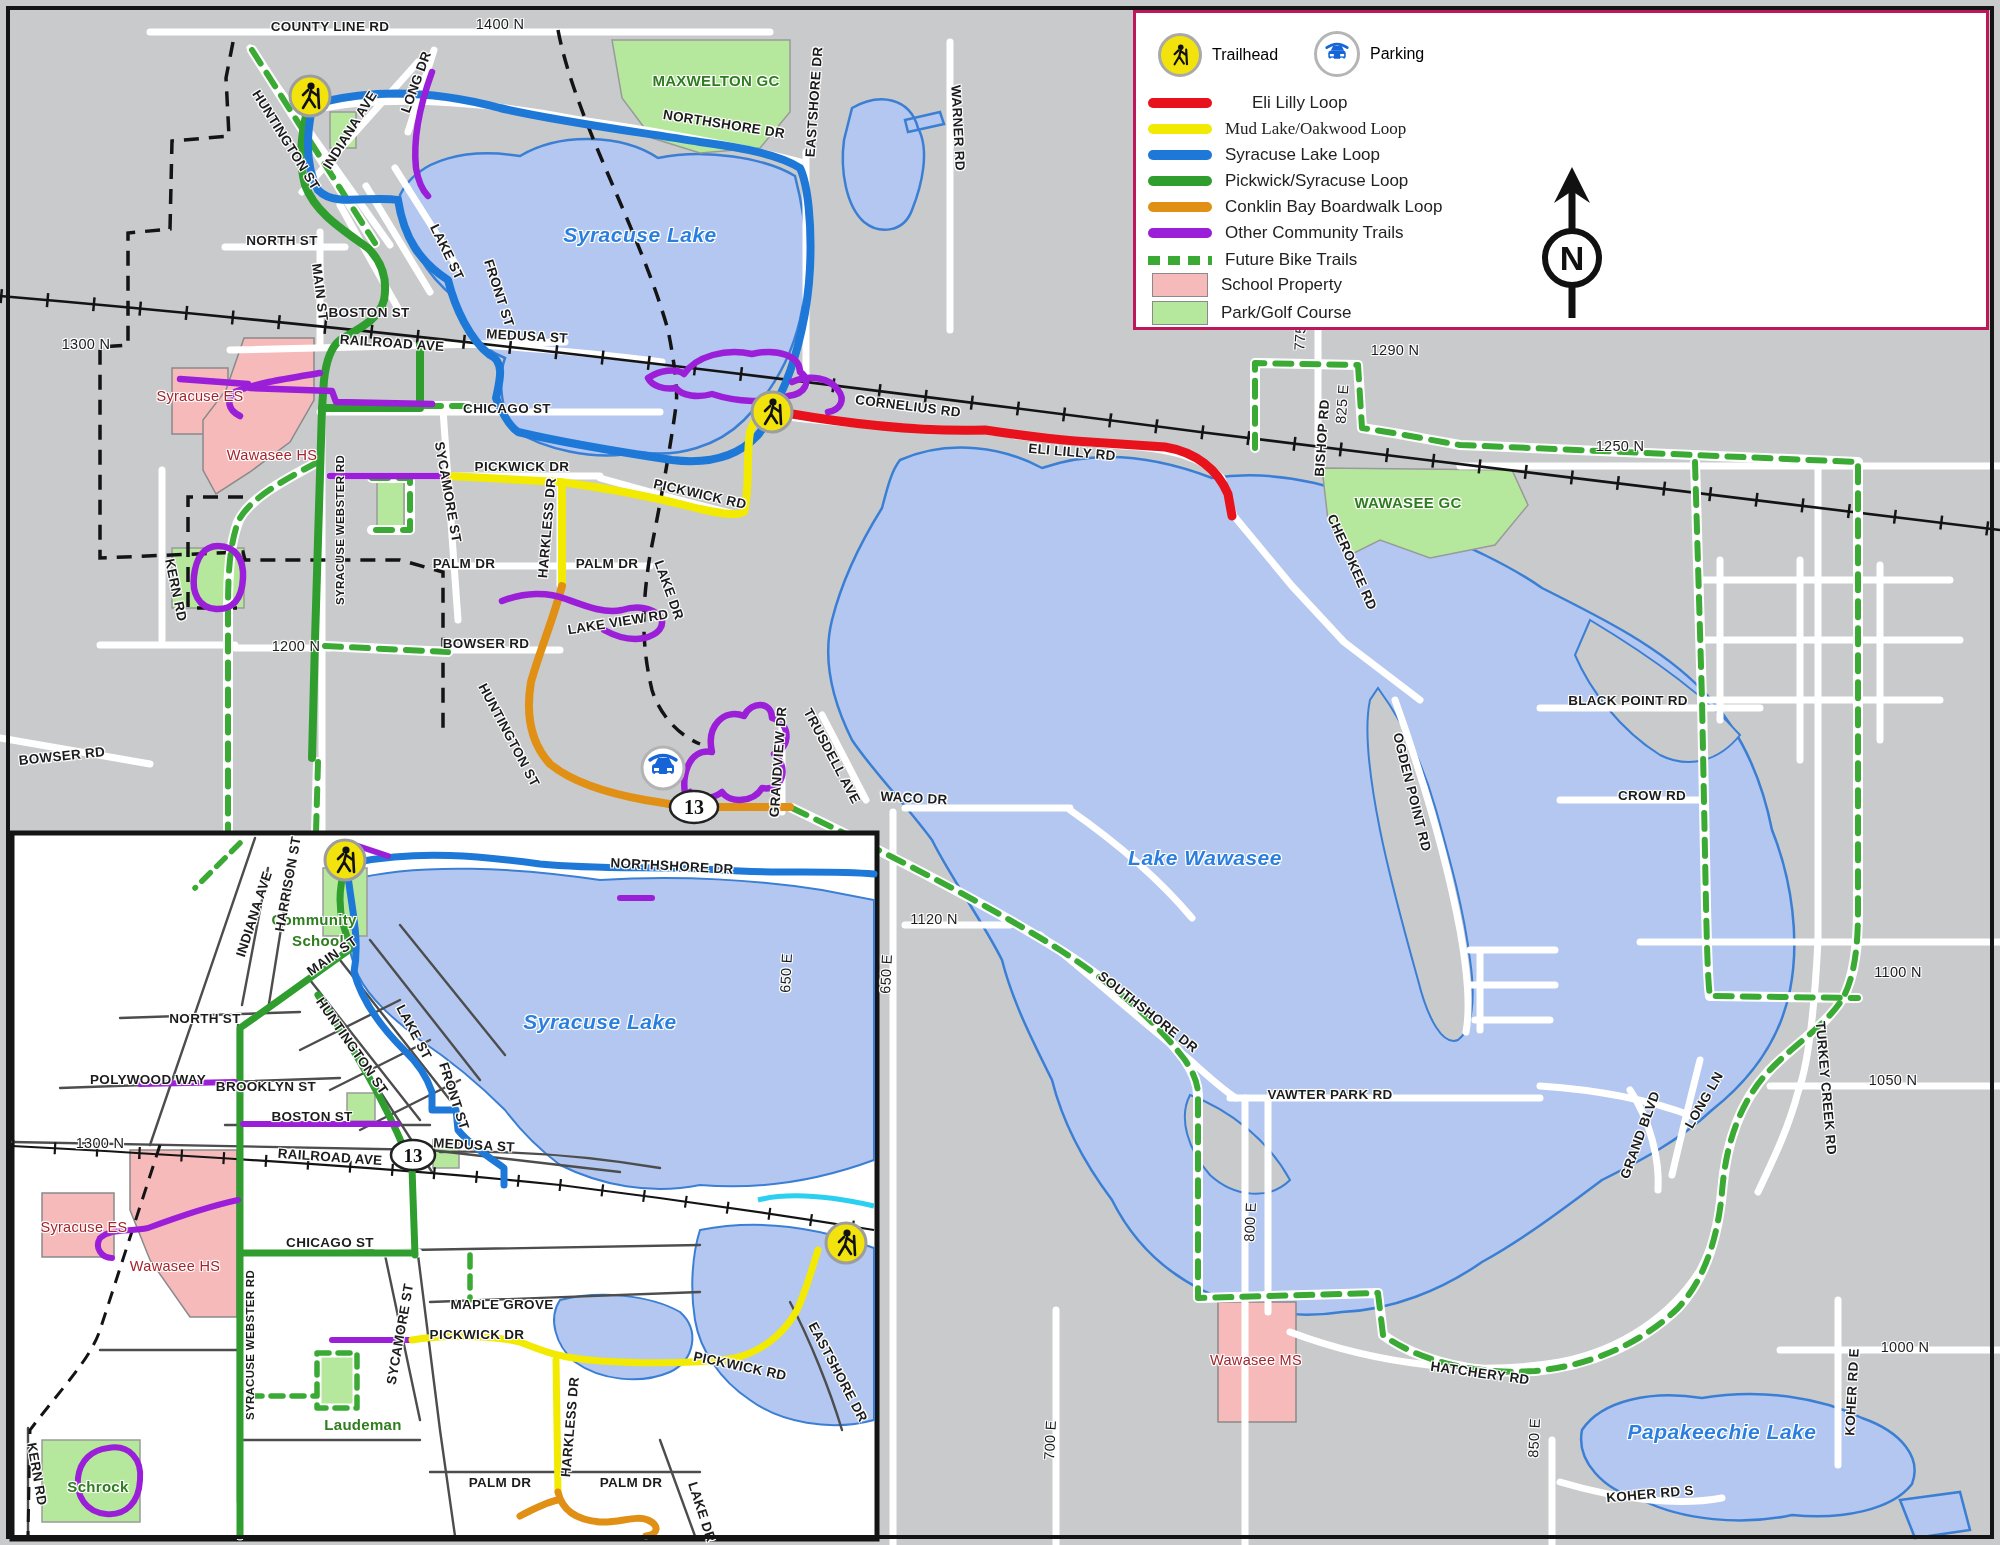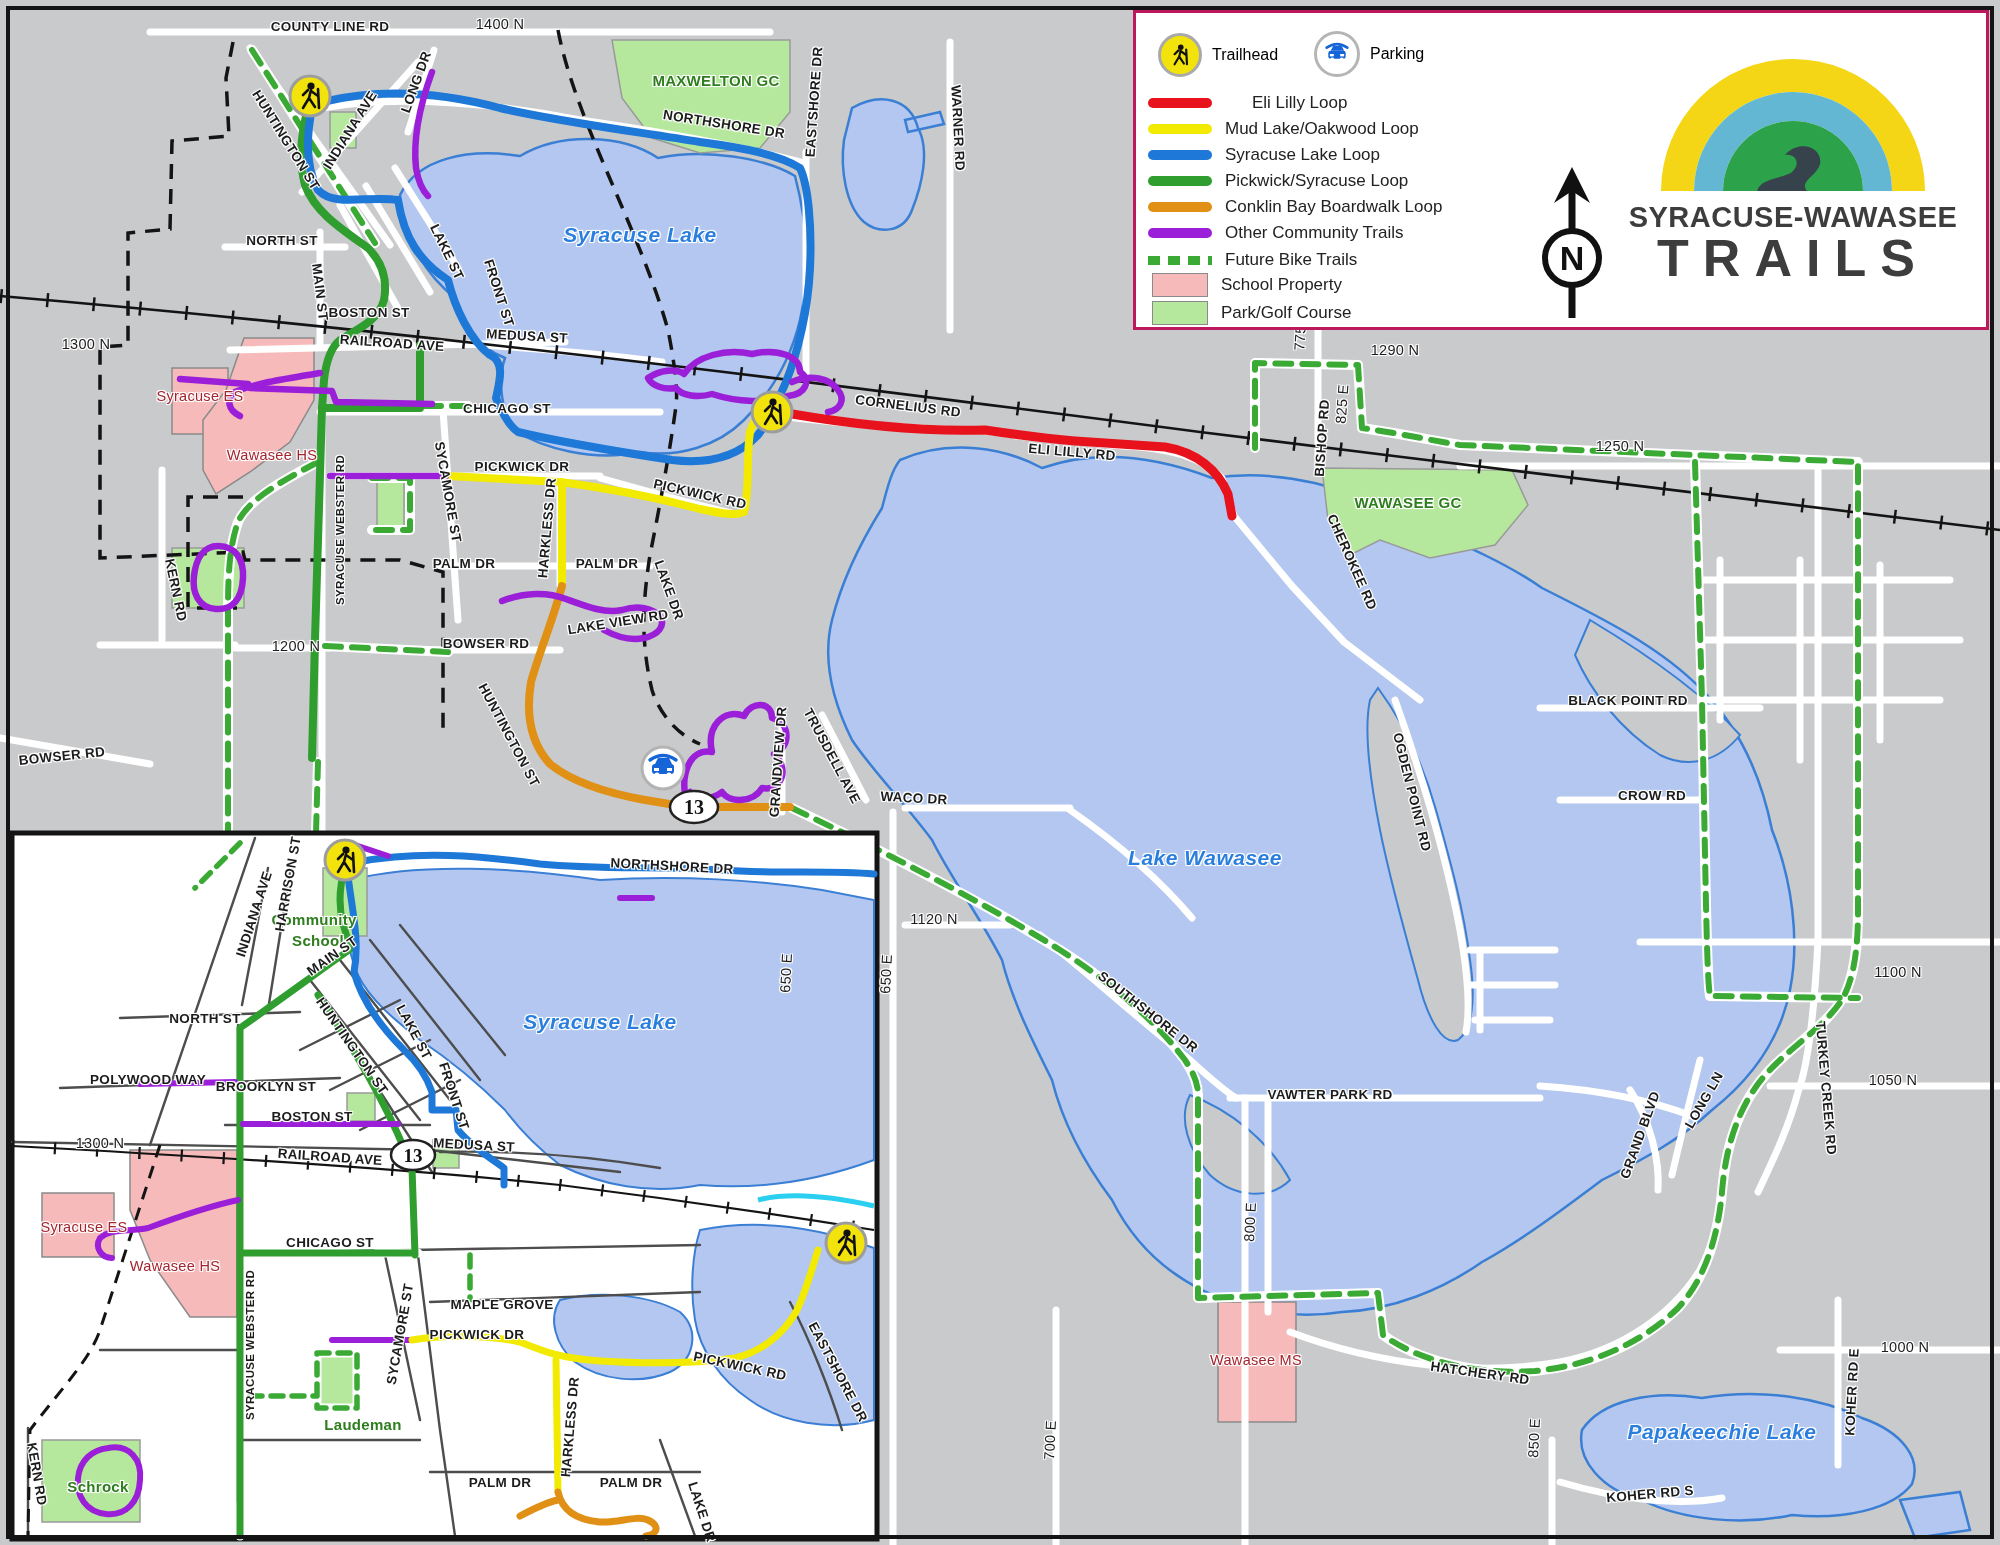--- a/index.html
+++ b/index.html
@@ -424,21 +424,21 @@
             <rect x="4" y="0" width="5" height="3" fill="#fff"></rect>
           </svg>
     </span>
     <span class="txt">Parking</span>
   </div>
 
   <div class="lrow" style="left:12px;top:80px;gap:40px;">
         <span class="sw sw-red"></span>
         <span class="txt">Eli Lilly Loop</span>
       </div>
-  <div class="lrow" style="left:12px;top:106px;">
+  <div class="lrow" style="left:12px;top:106px;font-family:Liberation Serif, serif;">
         <span class="sw sw-yellow"></span>
         <span class="txt">Mud Lake/Oakwood Loop</span>
       </div>
   <div class="lrow" style="left:12px;top:132px;">
         <span class="sw sw-blue"></span>
         <span class="txt">Syracuse Lake Loop</span>
       </div>
   <div class="lrow" style="left:12px;top:158px;">
         <span class="sw sw-green"></span>
         <span class="txt">Pickwick/Syracuse Loop</span>
@@ -466,26 +466,16 @@
 
   <div class="compass">
     <svg width="72" height="162" viewBox="0 0 72 162">
       <line x1="36" y1="155" x2="36" y2="28" stroke="#111" stroke-width="7"></line>
       <path d="M36,4 L18,40 L36,28 L54,40 Z" fill="#111"></path>
       <circle cx="36" cy="95" r="27" fill="#fff" stroke="#111" stroke-width="6"></circle>
       <text x="36" y="107" text-anchor="middle" font-size="34" font-weight="900" fill="#111" font-family="Liberation Sans, sans-serif">N</text>
     </svg>
   </div>
 
-  <div class="logo">
-    <svg width="290" height="150" viewBox="-145 -148 290 150">
-      <path d="M-132,0 A132,132 0 0 1 132,0 L99,0 A99,99 0 0 0 -99,0 Z" fill="#f5d616"></path>
-      <path d="M-99,0 A99,99 0 0 1 99,0 L70,0 A70,70 0 0 0 -70,0 Z" fill="#63b7d3"></path>
-      <path d="M-70,0 A70,70 0 0 1 70,0 Z" fill="#2ca24b"></path>
-      <path d="M-36,0 C-32,-14 -8,-12 0,-20 C8,-28 2,-38 -8,-36 C6,-52 30,-44 27,-27 C24,-15 6,-10 14,0 Z" fill="#36434c"></path>
-    </svg>
-    <div class="l1">SYRACUSE-WAWASEE</div>
-    <div class="l2">TRAILS</div>
-  </div>
 </div>
 
 <div class="map-border"></div>
 </div>
 
 </body></html>

